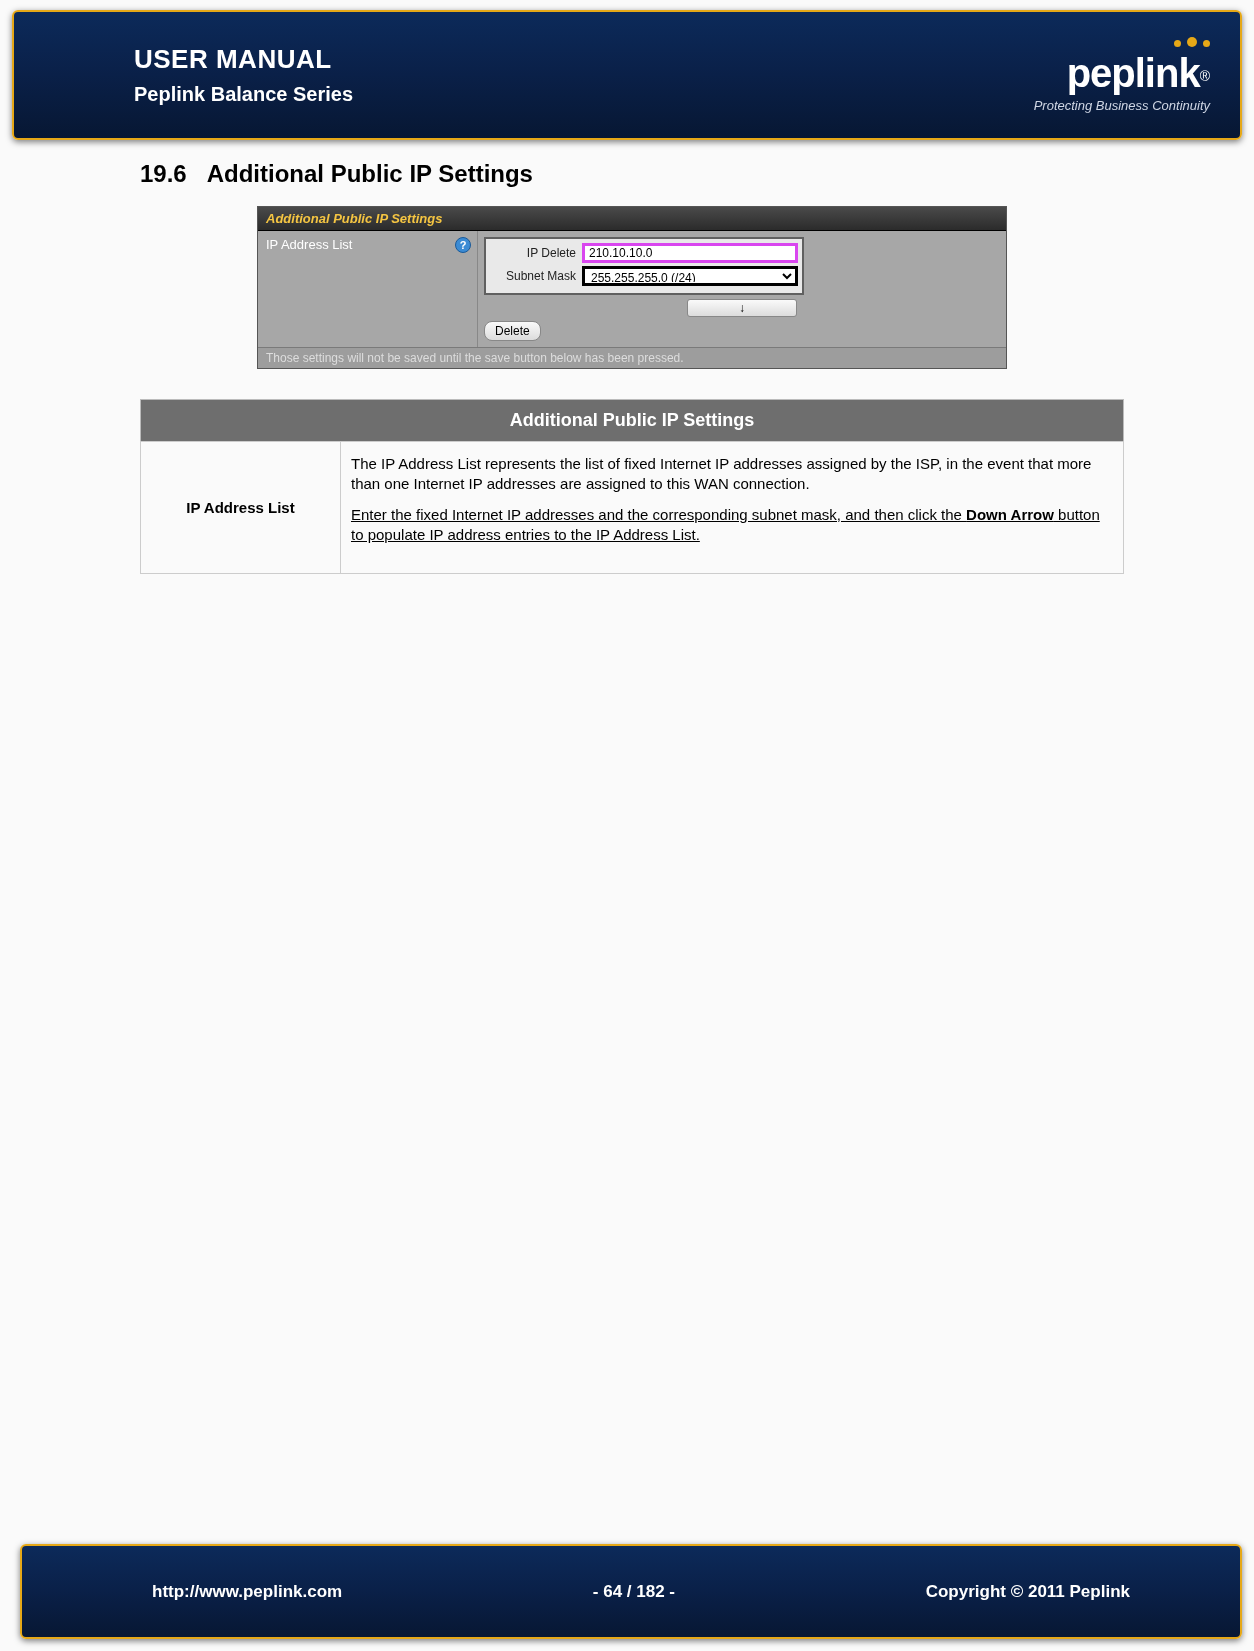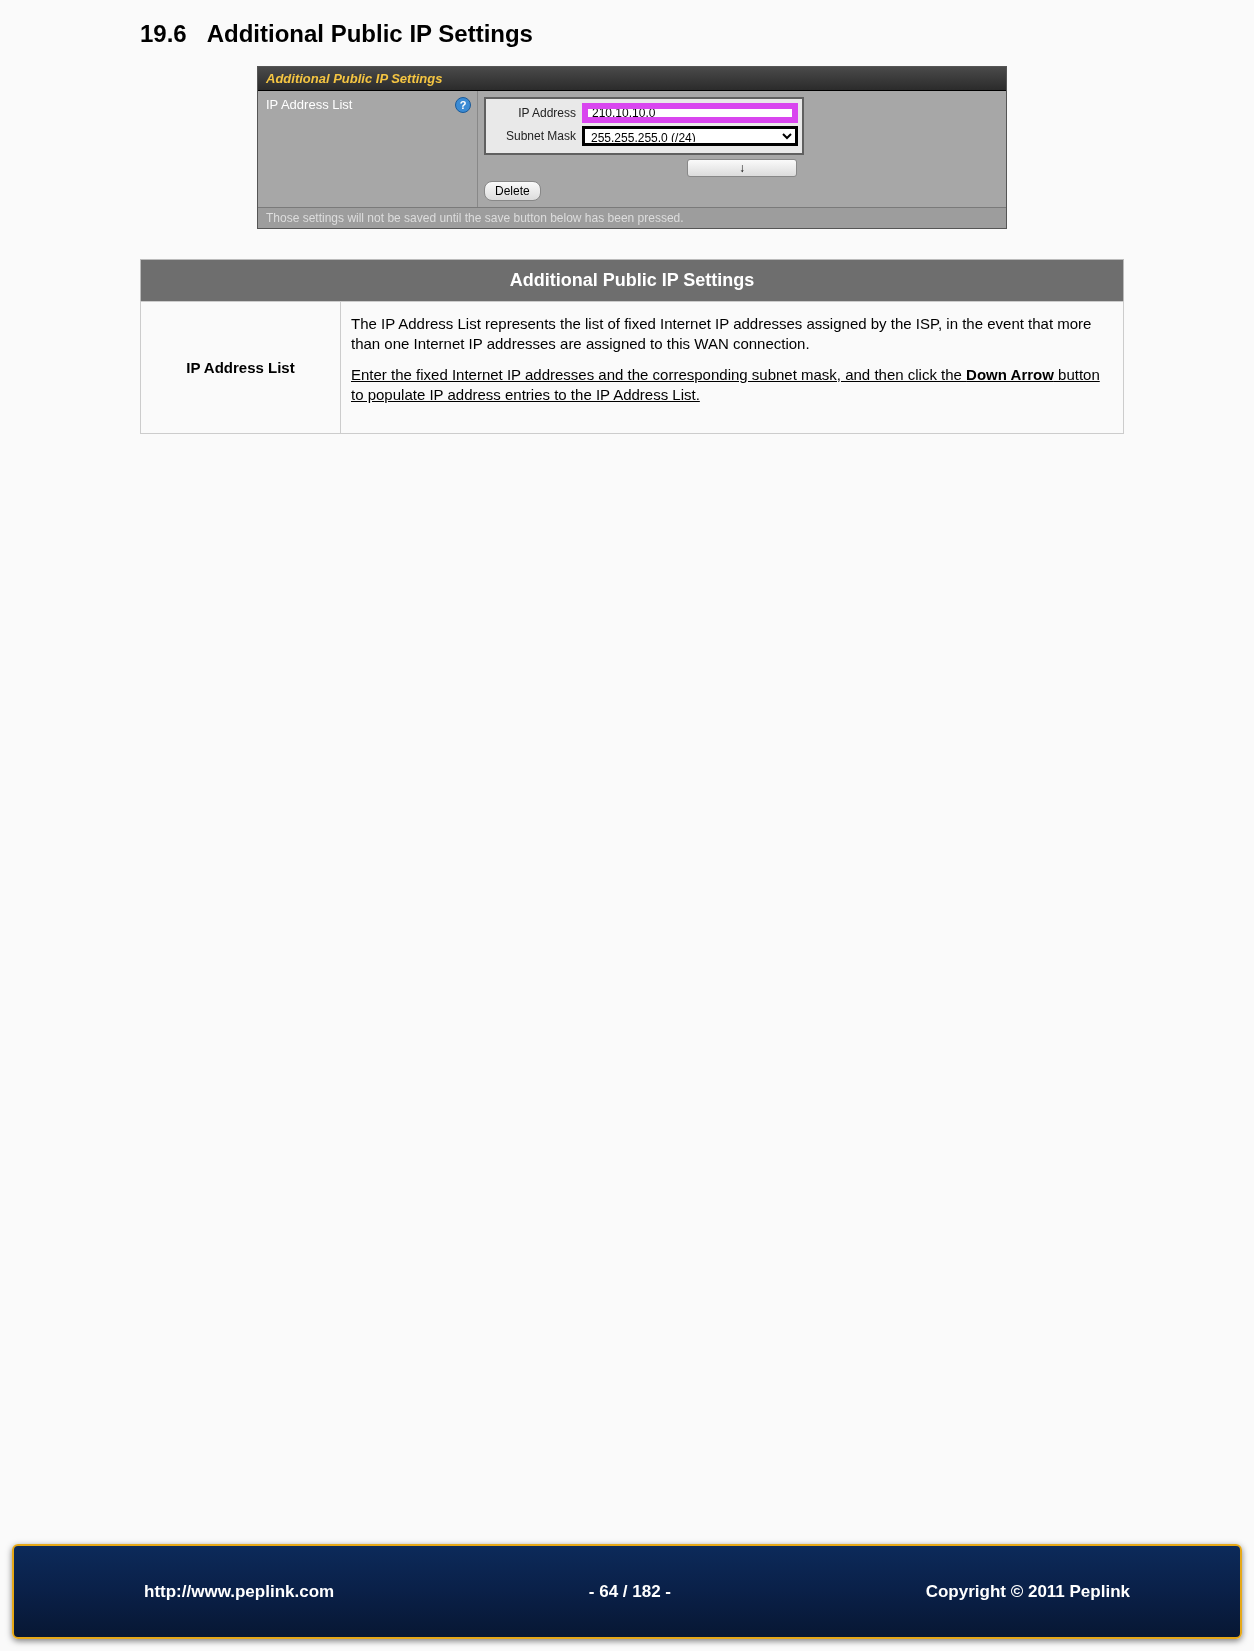--- a/index.html
+++ b/index.html
@@ -137,21 +137,21 @@
     }
     .input-label {
       width: 92px;
       text-align: right;
       font-size: 12px;
       color: #222;
       padding-right: 6px;
     }
     .text-input {
       flex: 1;
-      border: 6px solid #d946ef;
+      border: 3px solid #d946ef;
       background: #fff;
       padding: 2px 4px;
       font-size: 12px;
       height: 20px;
       font-family: inherit;
     }
     .select-input {
       flex: 1;
       border: 3px solid #000000;
       background: #fff;
@@ -235,59 +235,78 @@
       width: 200px;
       text-align: center;
       font-weight: bold;
     }
     .desc-body p { margin-bottom: 10px; line-height: 1.35; }
     .desc-body p:last-child { margin-bottom: 16px; text-decoration: underline; }
     .bold { font-weight: bold; }
 
     .footer-banner {
       position: absolute;
-      left: 12px; right: 12px;
+      left: 20px; right: 12px;
       bottom: 12px;
       height: 95px;
       background: linear-gradient(to bottom, #0c2a5a 0%, #0a2048 50%, #071733 100%);
       border: 2px solid #e6a817;
       border-radius: 6px;
       box-shadow: 0 2px 6px rgba(0,0,0,0.5);
       display: flex;
       align-items: center;
       justify-content: space-between;
       padding: 0 110px 0 130px;
       color: #fff;
       font-weight: bold;
       font-size: 17px;
     }
   </style>
 </head>
 <body>
 
 <div class="page-bg">
 
+  <div class="header-banner">
+    <div class="header-left">
+      <div class="header-title">USER MANUAL</div>
+      <div class="header-subtitle">Peplink Balance Series</div>
+    </div>
+    <div class="logo-area">
+      <div class="logo-row">
+        <div class="logo-dots">
+          <span class="dot sm"></span>
+            <span class="dot"></span>
+            <span class="dot sm"></span>
+        </div>
+      </div>
+      <div>
+        <span class="logo-text">peplink</span><span class="logo-reg">®</span>
+      </div>
+      <div class="tagline">Protecting Business Continuity</div>
+    </div>
+  </div>
 
   <div class="content">
     <div class="section-heading">
       <span class="section-number">19.6</span>
       <span class="section-title">Additional Public IP Settings</span>
     </div>
 
     <div class="screenshot">
       <div class="panel-header">Additional Public IP Settings</div>
       <div class="panel-body">
         <div class="panel-left">
           <span>IP Address List</span>
           <span class="help-icon">?</span>
         </div>
         <div class="panel-right">
           <div class="input-box">
             <div class="input-row">
-              <div class="input-label">IP Address</div>
+              <div class="input-label">IP Delete</div>
               <input class="text-input" value="210.10.10.0" style="">
             </div>
             <div class="input-row">
               <div class="input-label">Subnet Mask</div>
               <select class="select-input">
                 <option>255.255.255.0 (/24)</option>
               </select>
             </div>
           </div>
           <div class="arrow-row">

